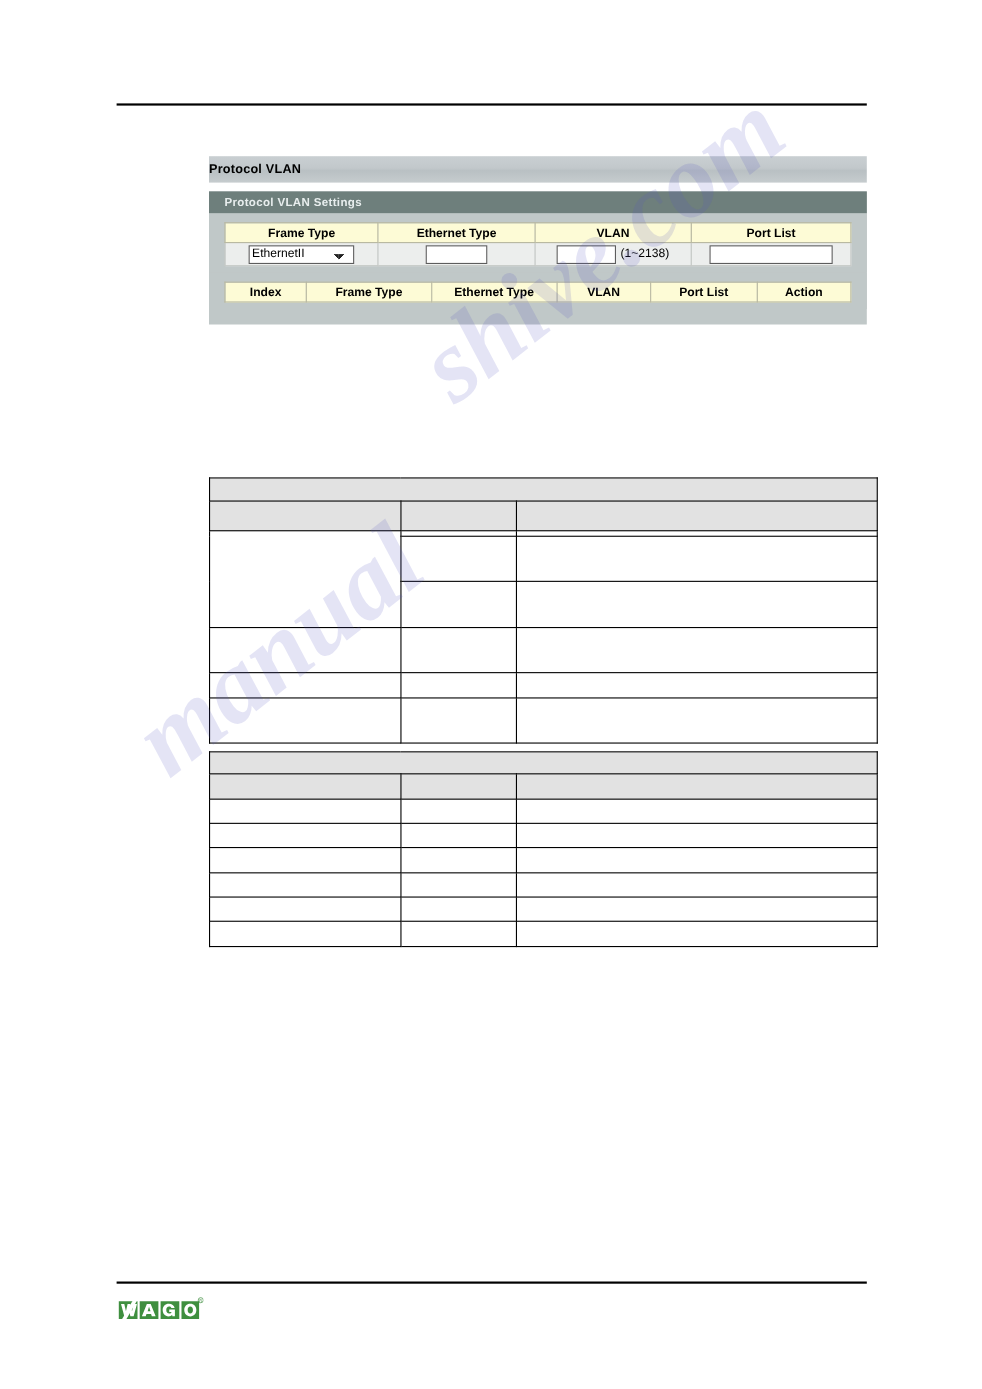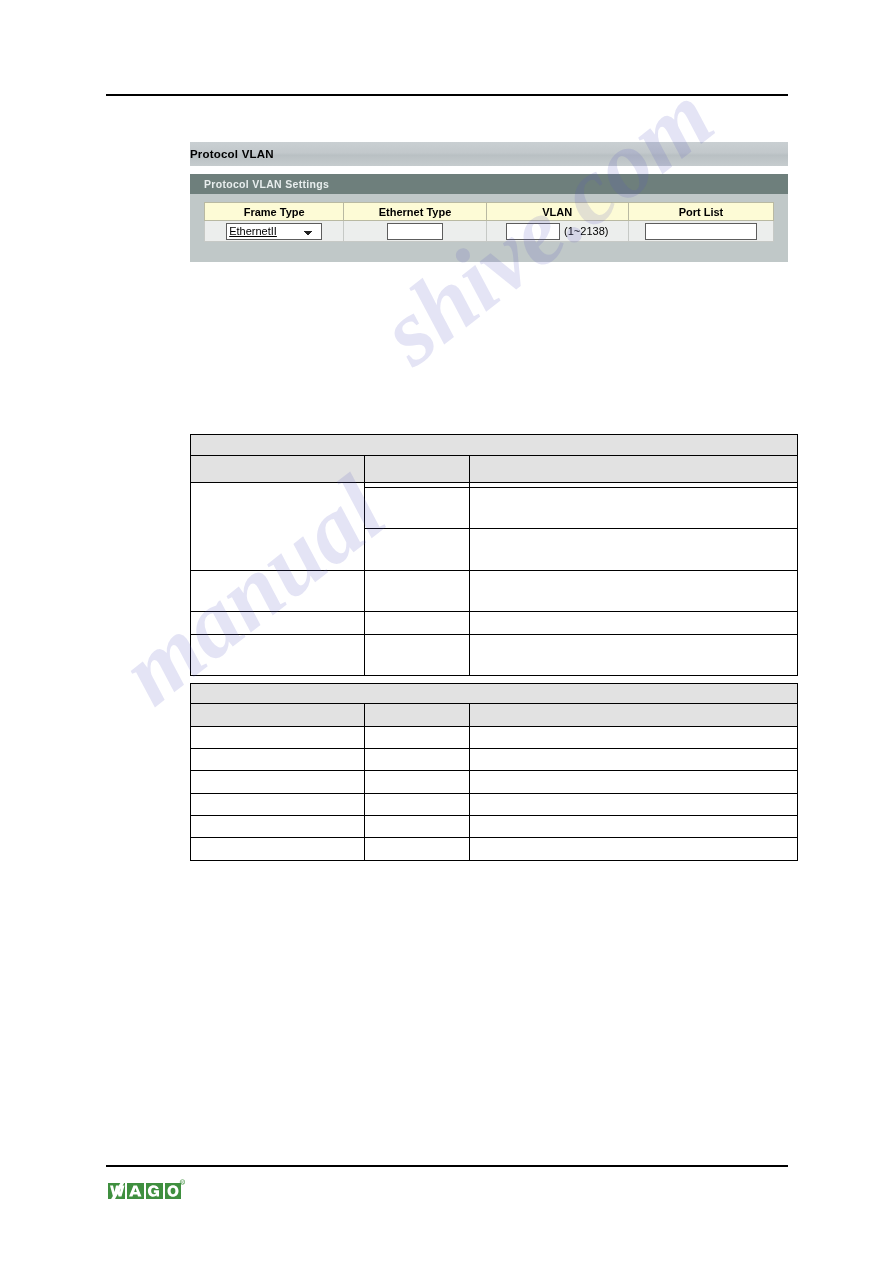--- a/index.html
+++ b/index.html
@@ -119,21 +119,20 @@
     appearance: none;
     background-image:
       linear-gradient(45deg, transparent 50%, #222 50%),
       linear-gradient(135deg, #222 50%, transparent 50%);
     background-position:
       calc(100% - 13px) 7px,
       calc(100% - 8px) 7px;
     background-size: 5px 5px, 5px 5px;
     background-repeat: no-repeat;
     color: #000;
-    text-decoration: underline;
   }
   input.ui-input {
     font-family: "Liberation Sans", sans-serif;
     font-size: 11px;
     height: 15px;
     border: 1px solid #5d5d5d;
     background: #ffffff;
     padding: 0 2px;
     color: #000;
   }
@@ -280,20 +279,42 @@
                 <input class="ui-input w-port" type="text" value="" style="">
               </div>
             </td>
           </tr>
         </tbody>
       </table>
     </div>
 
 
 
+    <div class="ui-section-body">
+      <table class="ui-table headonly">
+        <colgroup>
+          <col style="width:13%">
+          <col style="width:20%">
+          <col style="width:20%">
+          <col style="width:15%">
+          <col style="width:17%">
+          <col style="width:15%">
+        </colgroup>
+        <thead>
+          <tr>
+            <th>Index</th>
+            <th>Frame Type</th>
+            <th>Ethernet Type</th>
+            <th>VLAN</th>
+            <th>Port List</th>
+            <th>Action</th>
+          </tr>
+        </thead>
+      </table>
+    </div>
 
   </div>
 </div>
 
 <table class="doc-table" style="top:434px; width:608px;">
   <colgroup>
     <col style="width:28.6%">
     <col style="width:17.4%">
     <col style="width:54%">
   </colgroup>

